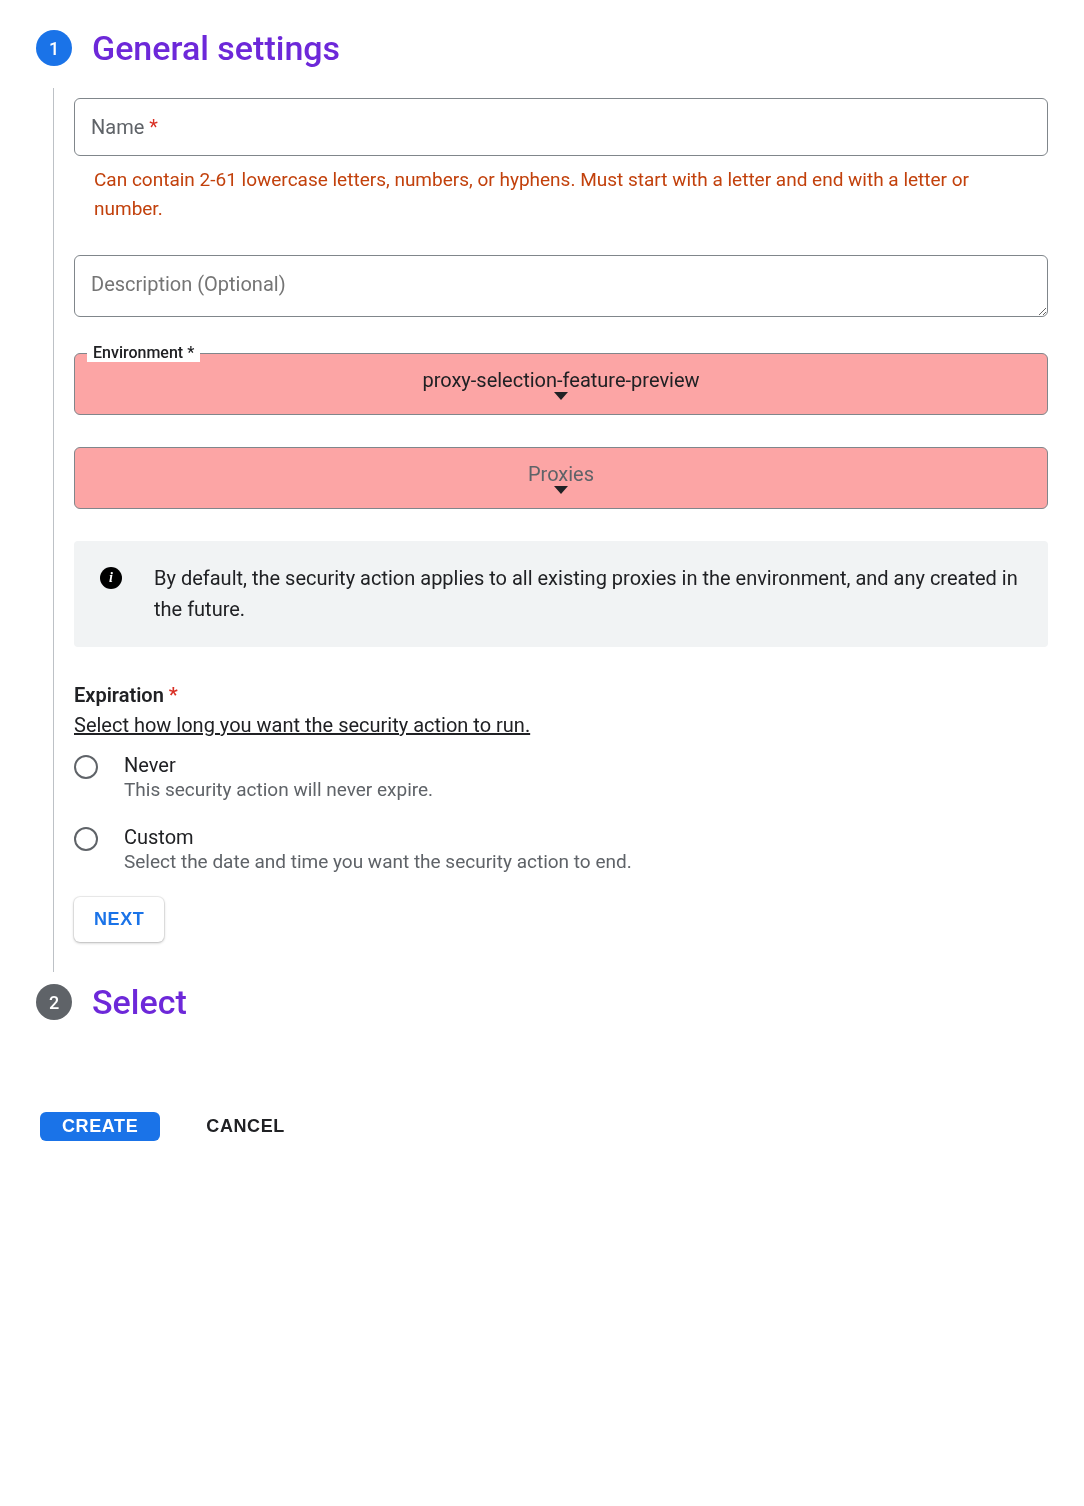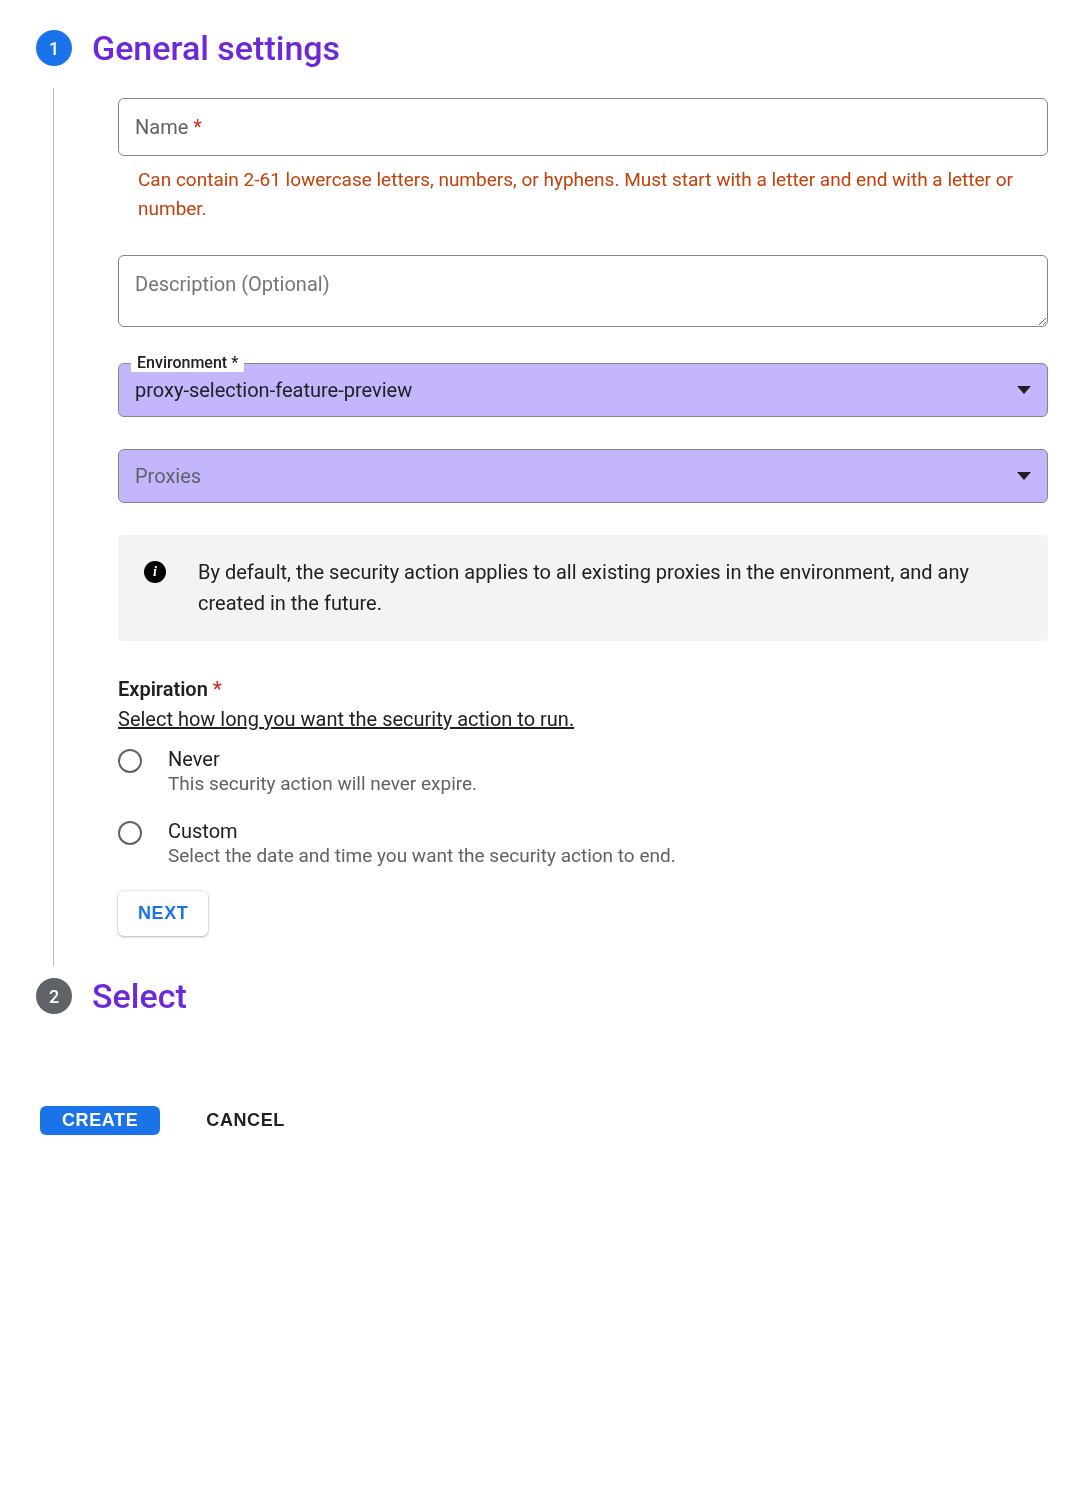--- a/index.html
+++ b/index.html
@@ -17,21 +17,21 @@
     width: 36px; height: 36px; border-radius: 50%;
     display: flex; align-items: center; justify-content: center;
     color: #fff; font-size: 18px; font-weight: 500; flex-shrink: 0;
   }
   .step-circle.active { background: #1a73e8; }
   .step-circle.inactive { background: #5f6368; }
   .step-title { font-size: 34px; font-weight: 500; color: #6d28d9; }
   .step-body {
     margin-left: 17px;
     border-left: 1px solid #bdc1c6;
-    padding-left: 64px;
+    padding-left: 20px;
     padding-top: 10px;
     padding-bottom: 30px;
   }
   .field-text {
     width: 100%;
     border: 1px solid #80868b;
     border-radius: 6px;
     padding: 16px 16px;
     font-size: 20px;
     color: #5f6368;
@@ -39,40 +39,41 @@
   }
   .field-textarea {
     width: 100%;
     border: 1px solid #80868b;
     border-radius: 6px;
     padding: 16px 16px;
     font-size: 20px;
     color: #5f6368;
     background: #fff;
     resize: both;
-    height: 72px;
+    height: 62px;
     font-family: inherit;
   }
   .helper-text {
     color: #c2410c;
     font-size: 19px;
     line-height: 1.5;
     margin-top: 10px;
     padding: 0 20px;
   }
   .field-block { margin-bottom: 32px; }
   .req-star { color: #d93025; }
   .floated-field {
     position: relative;
     border: 1px solid #80868b;
     border-radius: 6px;
     padding: 14px 16px;
-    display: flex; align-items: center; justify-content: space-between;
+    display: flex; align-items: center; justify-content: flex-end;
     cursor: pointer;
-    background: #c4b5fd;
+    background: #fca5a5;
+    flex-direction: column;
   }
   .floated-label {
     position: absolute;
     top: -11px; left: 12px;
     background: #fff;
     padding: 0 6px;
     font-size: 16px;
     color: #202124;
     font-weight: 500;
   }

